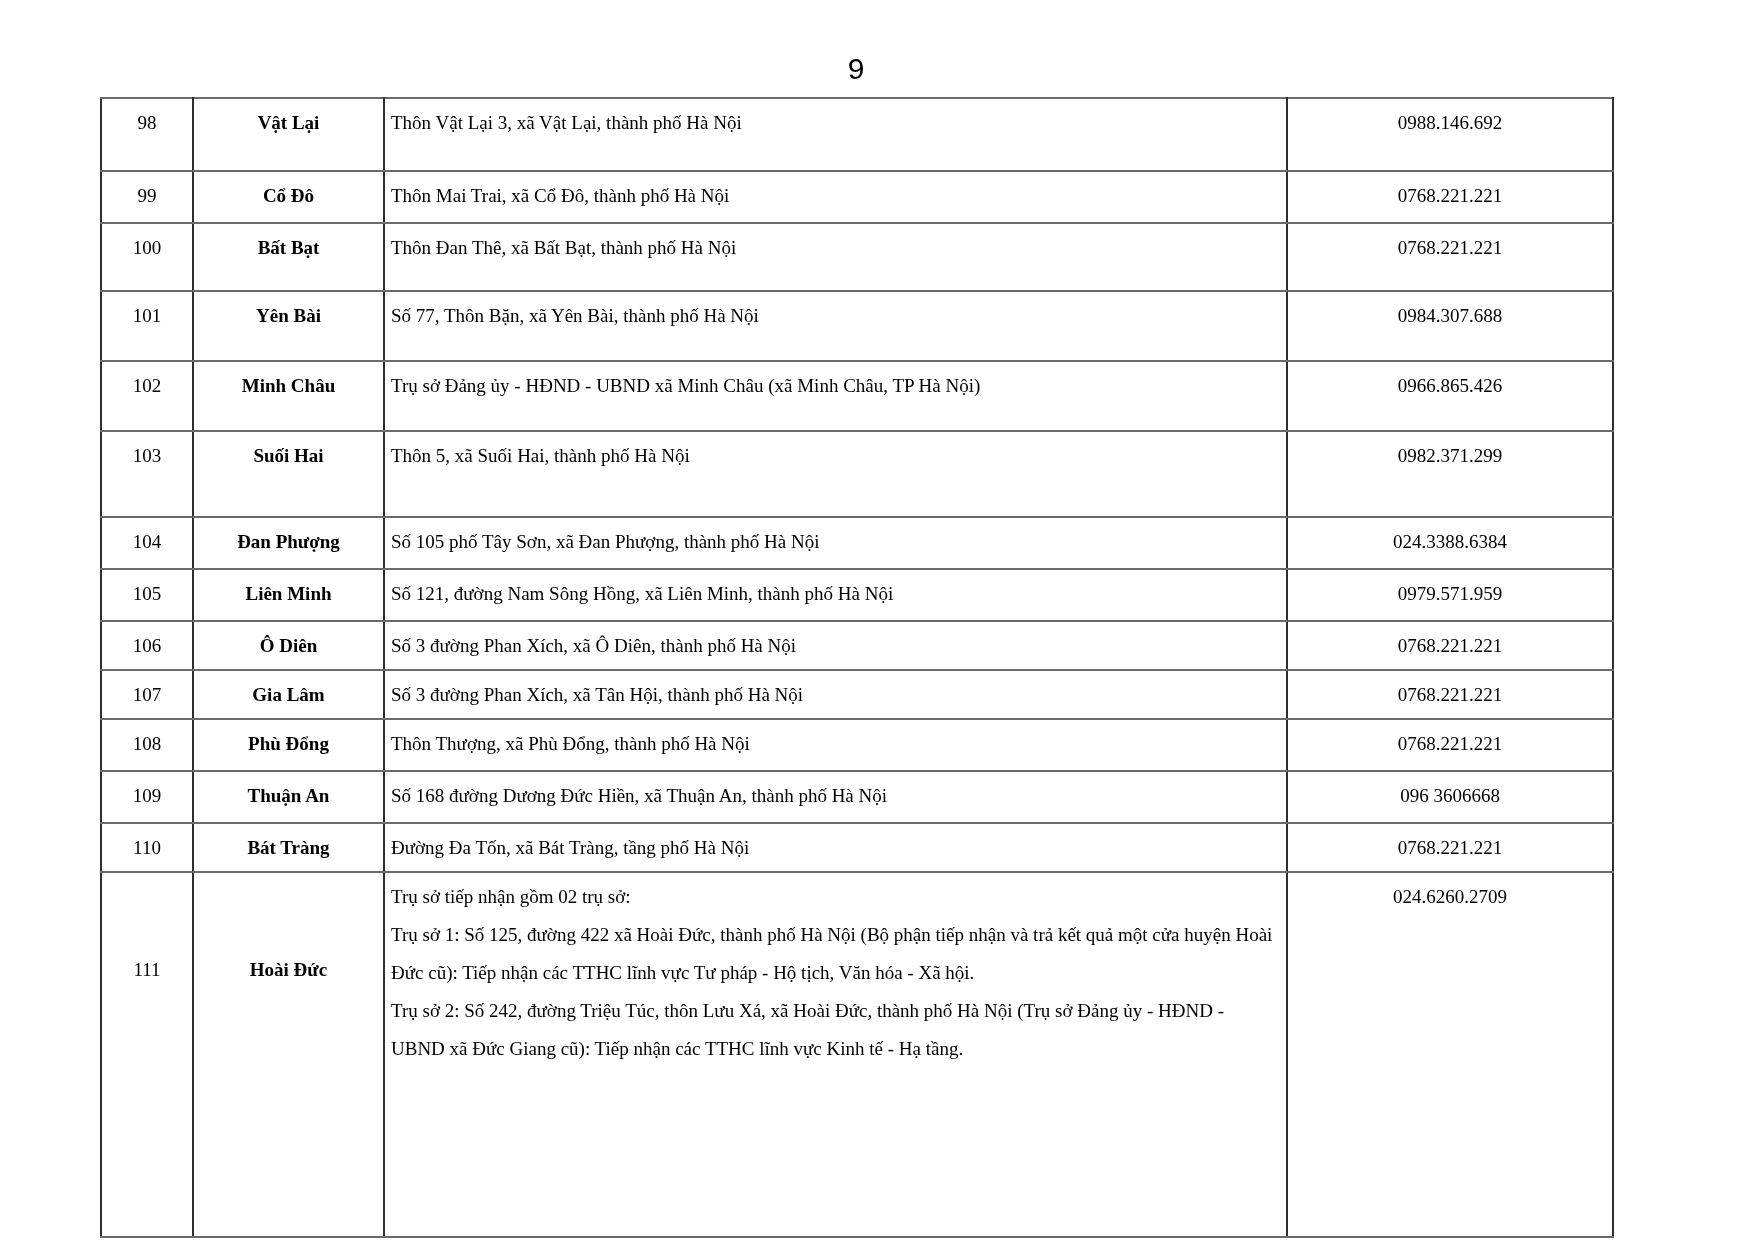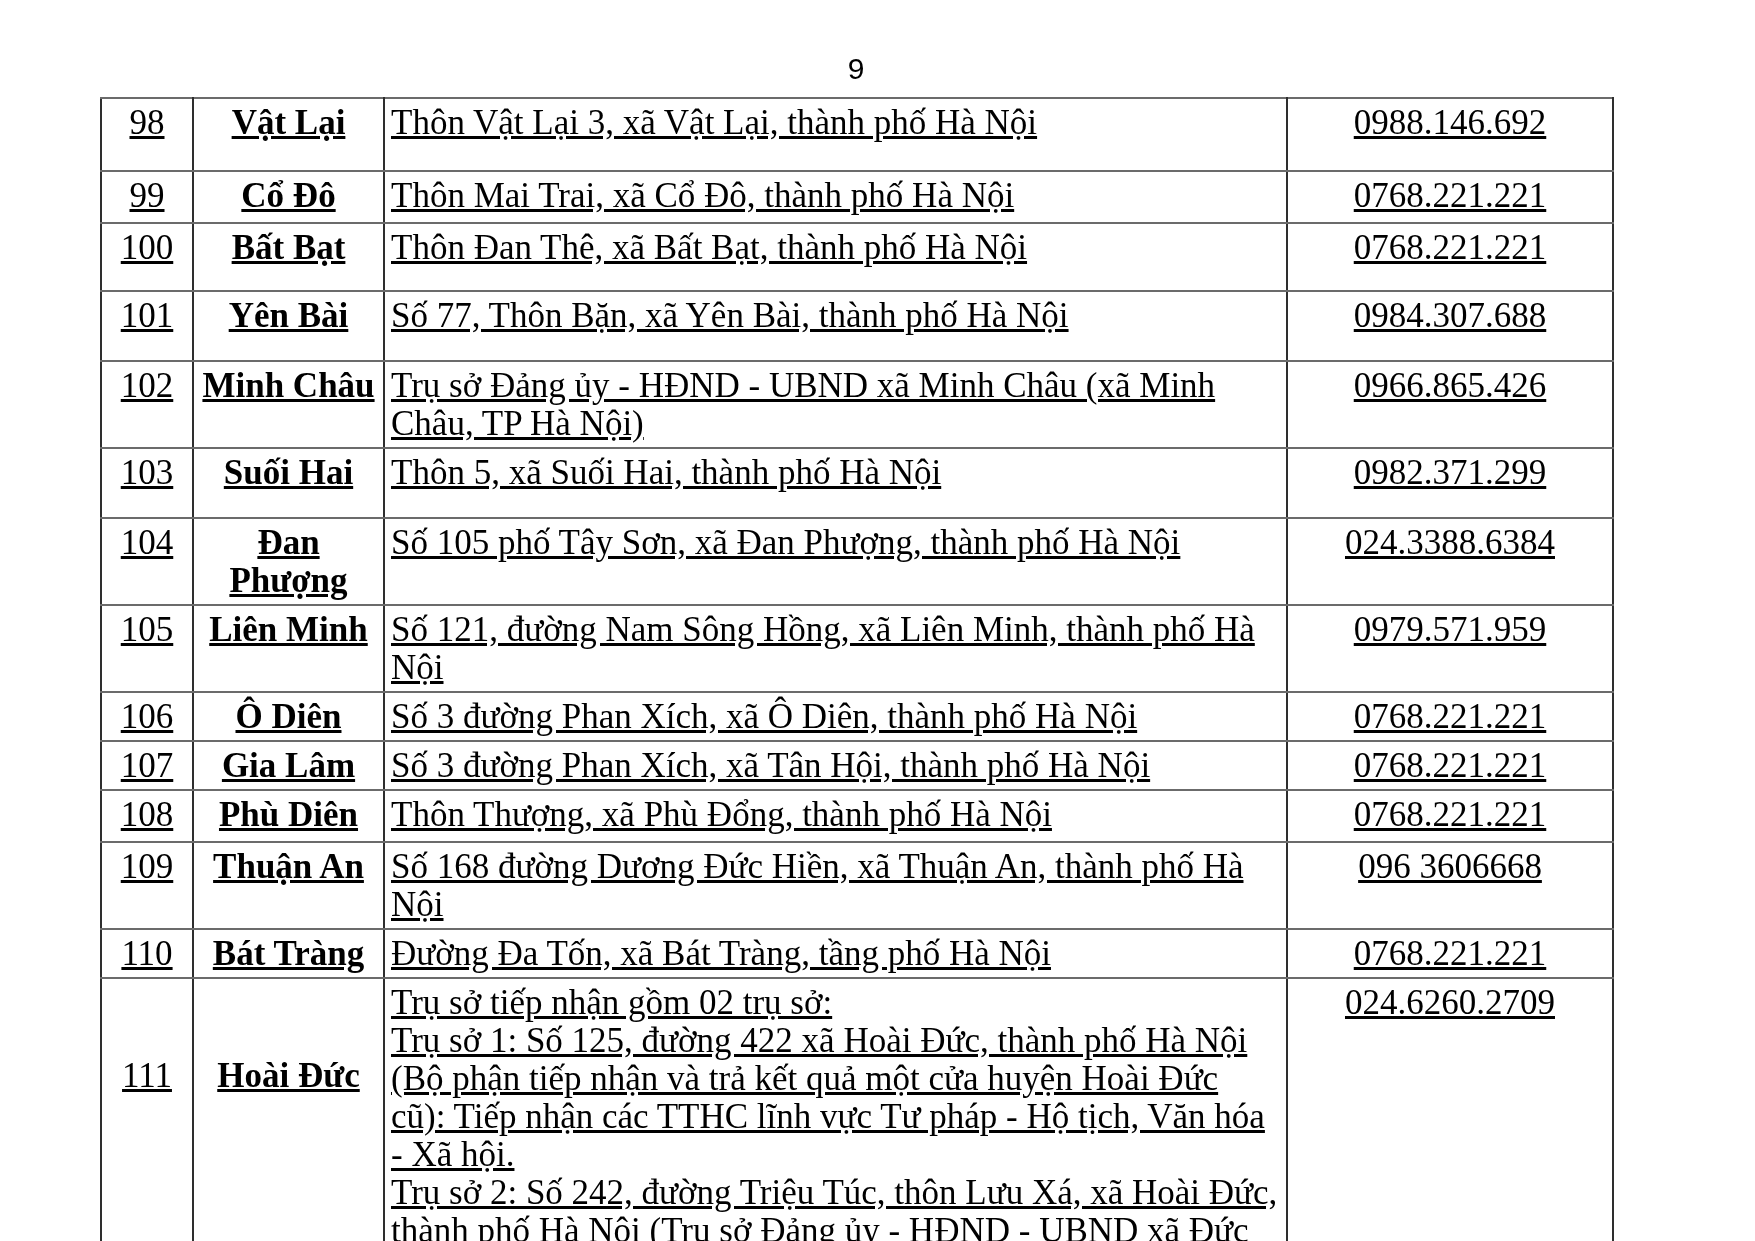--- a/index.html
+++ b/index.html
@@ -37,25 +37,24 @@
     border-collapse: collapse;
     table-layout: fixed;
     background: #ffffff;
   }
   table.directory td {
     border-top: 2px solid #6b6b6b;
     border-bottom: 2px solid #6b6b6b;
     border-left: 2px solid #2e2e2e;
     border-right: 2px solid #2e2e2e;
     vertical-align: top;
-    font-size: 35px;
+    font-size: 19px;
     line-height: 38px;
     padding: 5px 6px 4px 6px;
     overflow: hidden;
-    text-decoration: underline;
   }
   td.c-no {
     text-align: center;
   }
   td.c-name {
     text-align: center;
     font-weight: bold;
   }
   td.c-addr {
     text-align: left;
@@ -121,21 +120,21 @@
           <td class="c-phone">0984.307.688</td>
         </tr>
         <tr style="height: 70px;">
           <td class="c-no">102</td>
           <td class="c-name">Minh Châu</td>
           <td class="c-addr">
             <div class="addr-par">Trụ sở Đảng ủy - HĐND - UBND xã Minh Châu (xã Minh Châu, TP Hà Nội)</div>
           </td>
           <td class="c-phone">0966.865.426</td>
         </tr>
-        <tr style="height: 70px;">
+        <tr style="height: 86px;">
           <td class="c-no">103</td>
           <td class="c-name">Suối Hai</td>
           <td class="c-addr">
             <div class="addr-par">Thôn 5, xã Suối Hai, thành phố Hà Nội</div>
           </td>
           <td class="c-phone">0982.371.299</td>
         </tr>
         <tr style="height: 52px;">
           <td class="c-no">104</td>
           <td class="c-name">Đan Phượng</td>
@@ -163,21 +162,21 @@
         <tr style="height: 44px;">
           <td class="c-no">107</td>
           <td class="c-name">Gia Lâm</td>
           <td class="c-addr">
             <div class="addr-par">Số 3 đường Phan Xích, xã Tân Hội, thành phố Hà Nội</div>
           </td>
           <td class="c-phone">0768.221.221</td>
         </tr>
         <tr style="height: 52px;">
           <td class="c-no">108</td>
-          <td class="c-name">Phù Diên</td>
+          <td class="c-name">Phù Đổng</td>
           <td class="c-addr">
             <div class="addr-par">Thôn Thượng, xã Phù Đổng, thành phố Hà Nội</div>
           </td>
           <td class="c-phone">0768.221.221</td>
         </tr>
         <tr style="height: 52px;">
           <td class="c-no">109</td>
           <td class="c-name">Thuận An</td>
           <td class="c-addr">
             <div class="addr-par">Số 168 đường Dương Đức Hiền, xã Thuận An, thành phố Hà Nội</div>

